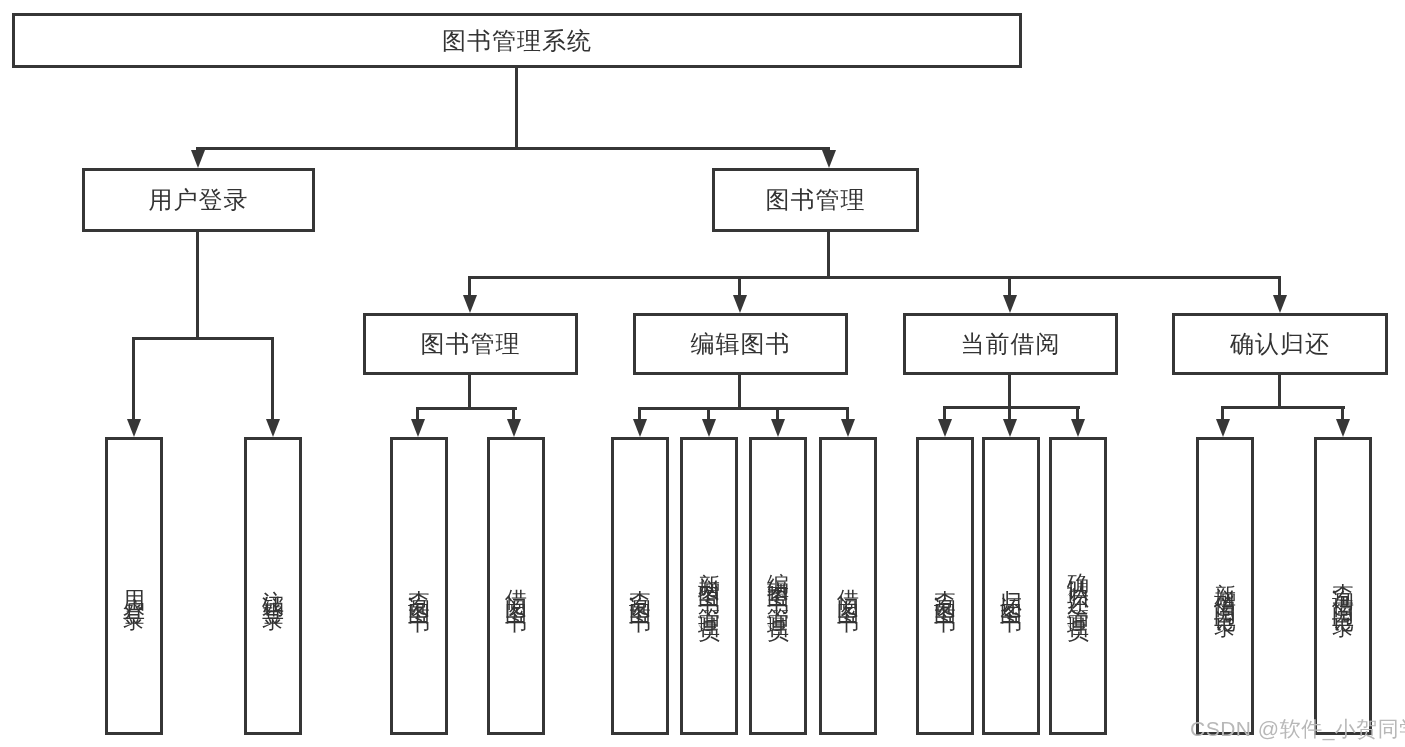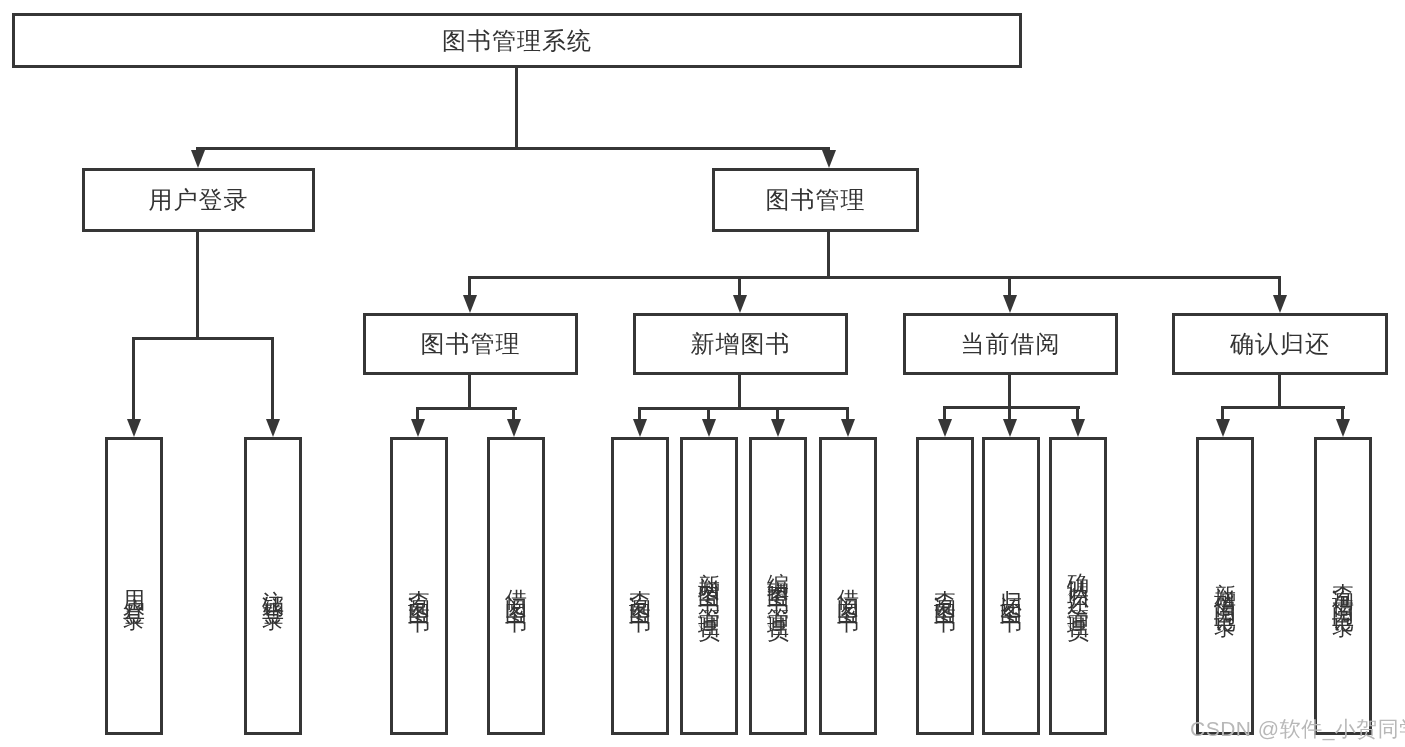--- a/index.html
+++ b/index.html
@@ -98,21 +98,21 @@
   <div class="arrow" style="left:733px;top:295px"></div>
   <div class="vline" style="left:1008px;top:276px;height:22px"></div>
   <div class="arrow" style="left:1003px;top:295px"></div>
   <div class="vline" style="left:1278px;top:276px;height:22px"></div>
   <div class="arrow" style="left:1273px;top:295px"></div>
 
   <div class="box h" style="left:363px;top:313px;width:215px;height:62px">
     <span>图书管理</span>
   </div>
   <div class="box h" style="left:633px;top:313px;width:215px;height:62px">
-    <span>新增图书</span>
+    <span>编辑图书</span>
   </div>
   <div class="box h" style="left:903px;top:313px;width:215px;height:62px">
     <span>当前借阅</span>
   </div>
   <div class="box h" style="left:1172px;top:313px;width:216px;height:62px">
     <span>确认归还</span>
   </div>
 
   <div class="vline" style="left:468px;top:375px;height:32px"></div>
   <div class="hline" style="left:416px;top:407px;width:101px"></div>

